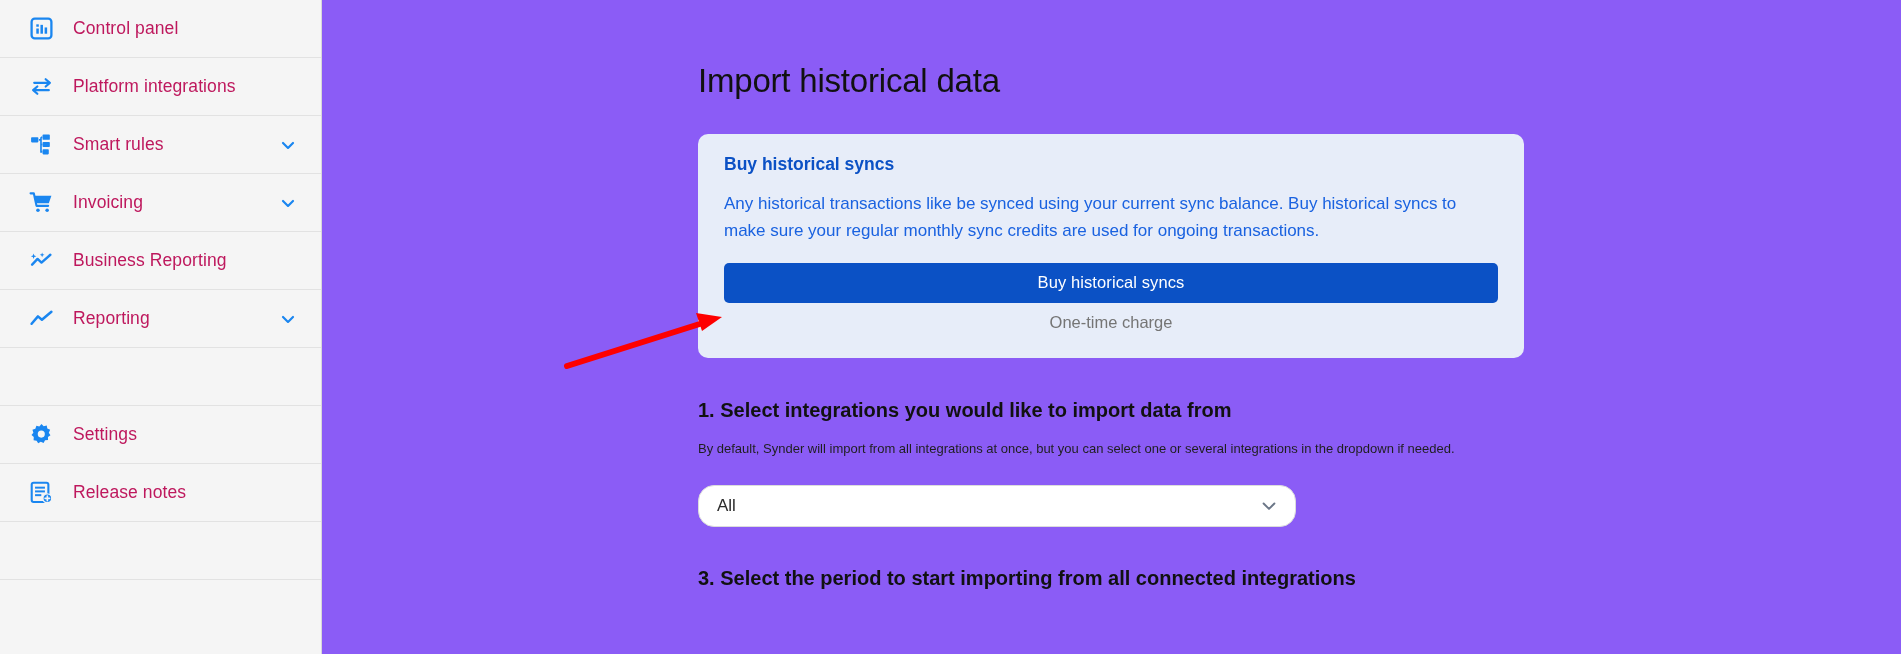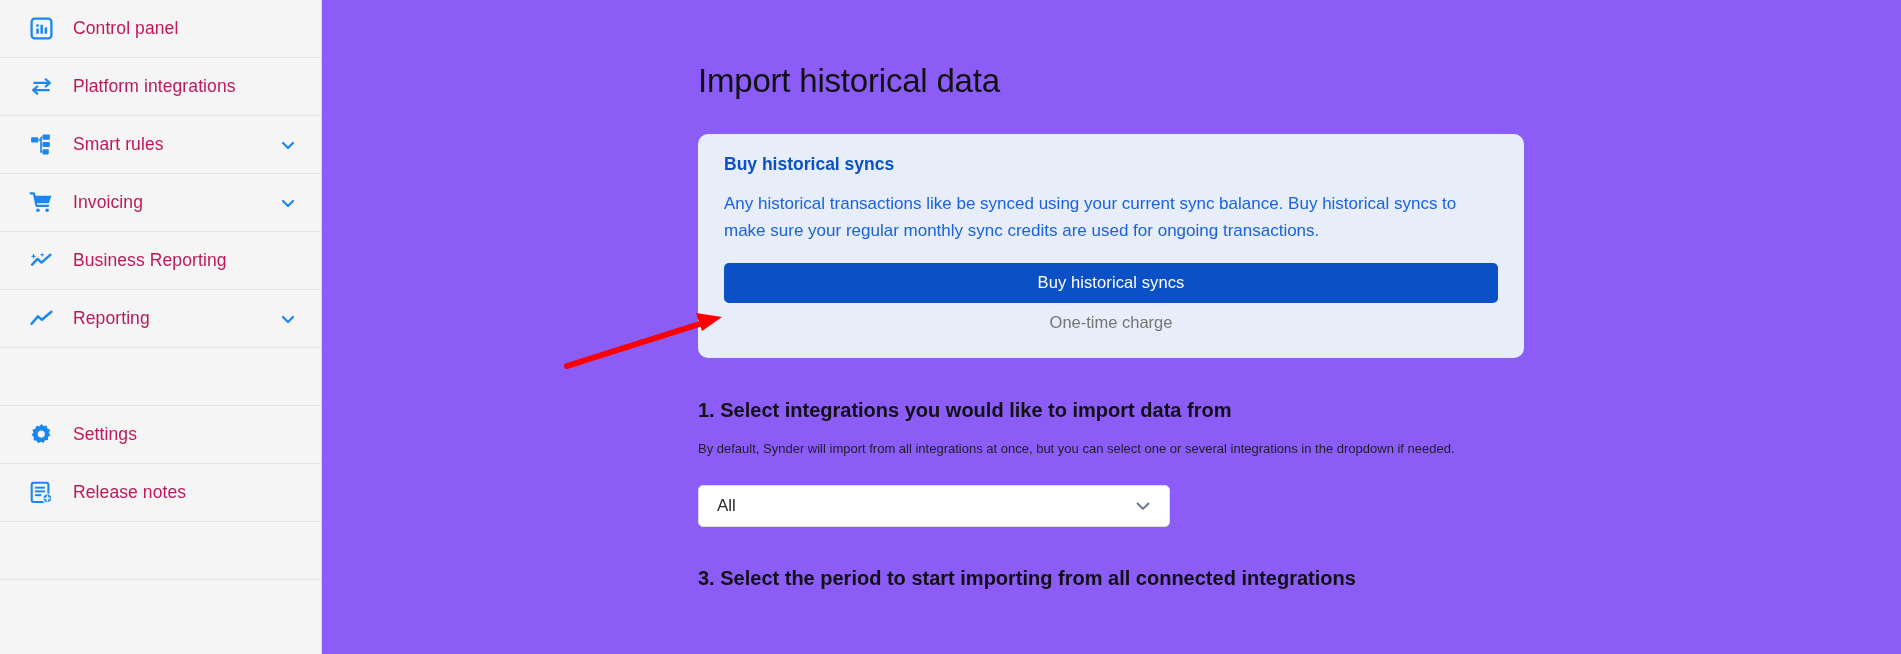--- a/index.html
+++ b/index.html
@@ -139,24 +139,24 @@
   }
   .step-text {
     font-size: 13px;
     line-height: 1.62;
     color: #1f1f1f;
     margin: 16px 0 0 0;
     max-width: 800px;
   }
   .select-box {
     margin-top: 26px;
-    width: 472px;
+    width: 598px;
     height: 42px;
     border: 1px solid #dcdcdc;
-    border-radius: 5px;
+    border-radius: 16px;
     background: #ffffff;
     display: flex;
     align-items: center;
     padding: 0 16px 0 18px;
     cursor: pointer;
   }
   .select-value {
     flex: 1 1 auto;
     font-size: 17px;
     color: #2b2b2b;

